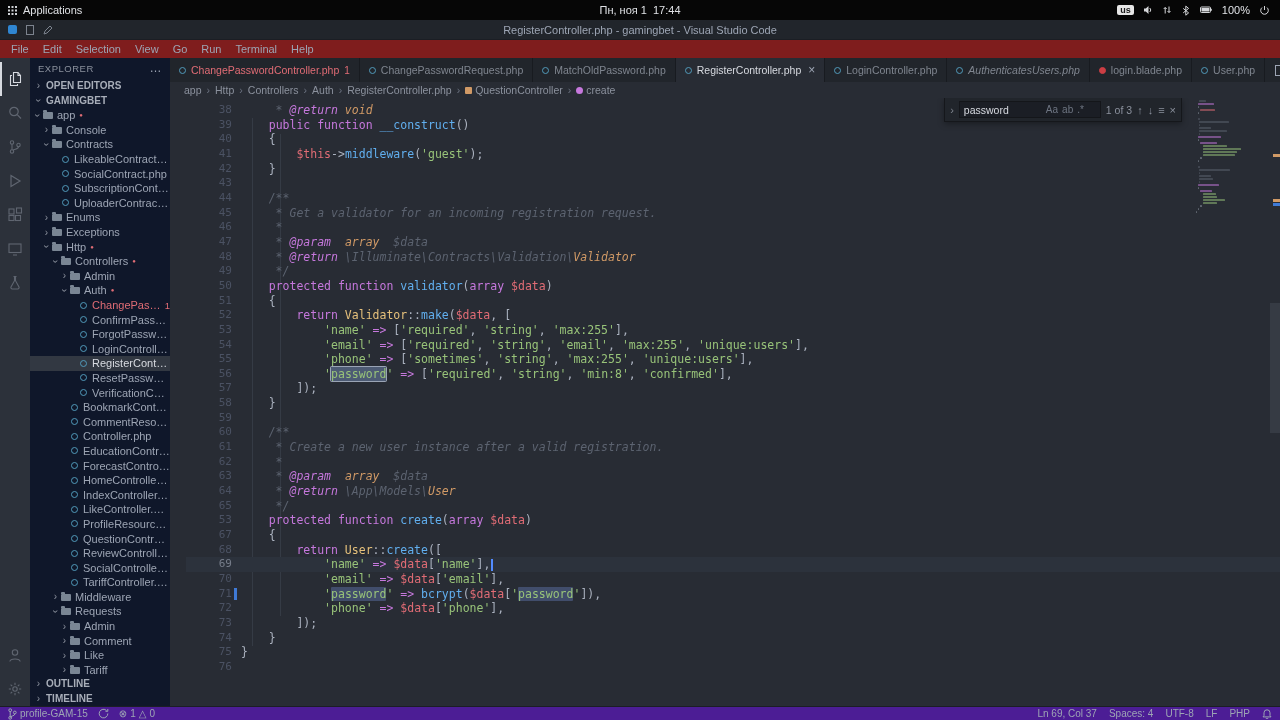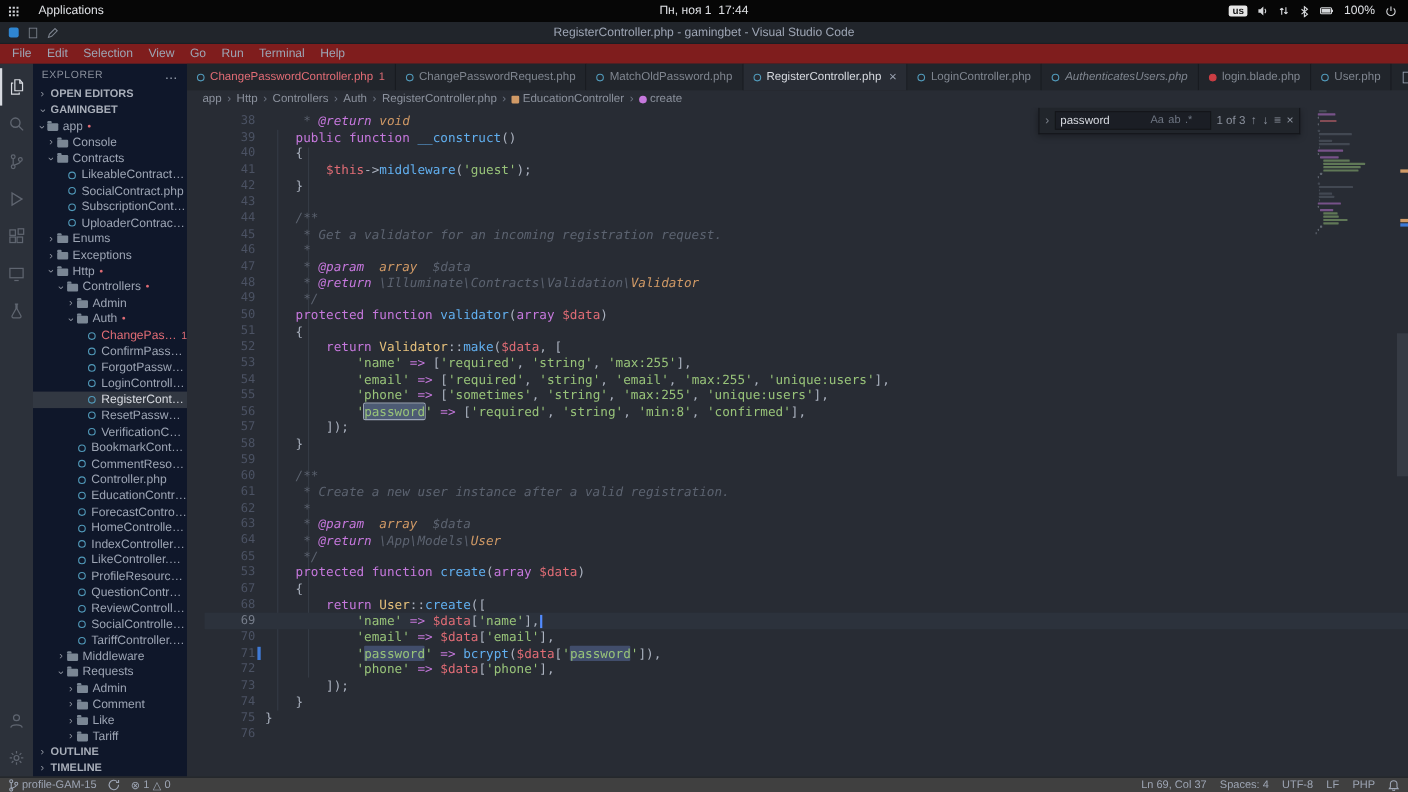--- a/index.html
+++ b/index.html
@@ -1,21 +1,21 @@
 <!DOCTYPE html>
 <html><head>
 <meta charset="utf-8">
 <style>
 *{margin:0;padding:0;box-sizing:border-box}
 html,body{width:1280px;height:720px;overflow:hidden;background:#1b1d23}
 .screen{width:1280px;height:720px;position:relative;font-family:"Liberation Sans",sans-serif;color:#abb2bf;background:#282c34;display:flex;flex-direction:column}
 svg{display:block}
 
 .sysbar{height:20px;background:#060606;color:#dfe1e5;font-size:11px;display:flex;align-items:center;position:relative;flex:0 0 auto}
-.sys-left{display:flex;align-items:center;gap:18px;padding-left:8px}
+.sys-left{display:flex;align-items:center;gap:6px;padding-left:8px}
 .sys-clock{position:absolute;left:50%;transform:translateX(-50%);white-space:pre}
 .sys-right{margin-left:auto;display:flex;align-items:center;gap:9px;padding-right:10px}
 .kbd-chip{background:#e6e6e6;color:#1a1a1a;font-size:9px;padding:0 3px;border-radius:2px;font-weight:bold}
 
 .titlebar{height:20px;background:#21252b;position:relative;display:flex;align-items:center;flex:0 0 auto;border-bottom:1px solid #1b1e24}
 .tb-icons{display:flex;gap:9px;padding-left:8px;align-items:center}
 .tb-logo{width:9px;height:9px;background:#2f86d2;border-radius:2px;display:inline-block}
 .tb-title{position:absolute;left:50%;transform:translateX(-50%);font-size:11px;color:#9da5b4;white-space:nowrap}
 .menubar{height:18px;background:#7f1d1d;display:flex;align-items:center;padding-left:4px;flex:0 0 auto}
 .menu-item{font-size:11px;color:#9da5b4;padding:0 7px;cursor:default}
@@ -87,21 +87,21 @@
 .sw-count{color:#8b919d;white-space:nowrap}
 .sw-btn{color:#8b919d;font-size:11px}
 
 .minimap{position:absolute;top:2px;right:10px;width:74px;z-index:1}
 .mbar{height:2px;margin-bottom:1px;opacity:.5;border-radius:.5px}
 .ruler{position:absolute;top:2px;right:0;width:8px;z-index:2}
 .rmark{position:absolute;right:0;width:7px;height:3px;background:#d19a66}
 .rmark.blue{background:#3f7ad6}
 .scroll-thumb{position:absolute;right:0;width:10px;background:rgba(160,170,190,.12)}
 
-.statusbar{height:14px;background:#404040;border-top:1px solid #1b1e24;display:flex;align-items:center;font-size:10px;color:#9da5b4;padding:0 8px;flex:0 0 auto}
+.statusbar{height:14px;background:#4c1d95;border-top:1px solid #1b1e24;display:flex;align-items:center;font-size:10px;color:#9da5b4;padding:0 8px;flex:0 0 auto}
 .sb-left{display:flex;gap:10px;align-items:center}
 .sb-right{margin-left:auto;display:flex;gap:12px;align-items:center}
 .sb-item{display:flex;align-items:center;gap:3px;white-space:nowrap}
 </style>
 </head>
 <body>
 
 <div class="screen">
 
   <div class="sysbar">
@@ -510,21 +510,21 @@
           <span class="bc-item">
             <span>Auth</span>
           </span>
           <span class="bc-sep">›</span>
           <span class="bc-item">
             <span>RegisterController.php</span>
           </span>
           <span class="bc-sep">›</span>
           <span class="bc-item">
             <span class="bc-ic class"></span>
-            <span>EducationController</span>
+            <span>QuestionController</span>
           </span>
           <span class="bc-sep">›</span>
           <span class="bc-item">
             <span class="bc-ic method"></span>
             <span>create</span>
           </span>
         </div>
       <div class="editor">
         <div class="guide" style="left:82px;top:20px;height:528px"></div>
         <div class="guide" style="left:110px;top:36px;height:482px"></div>

